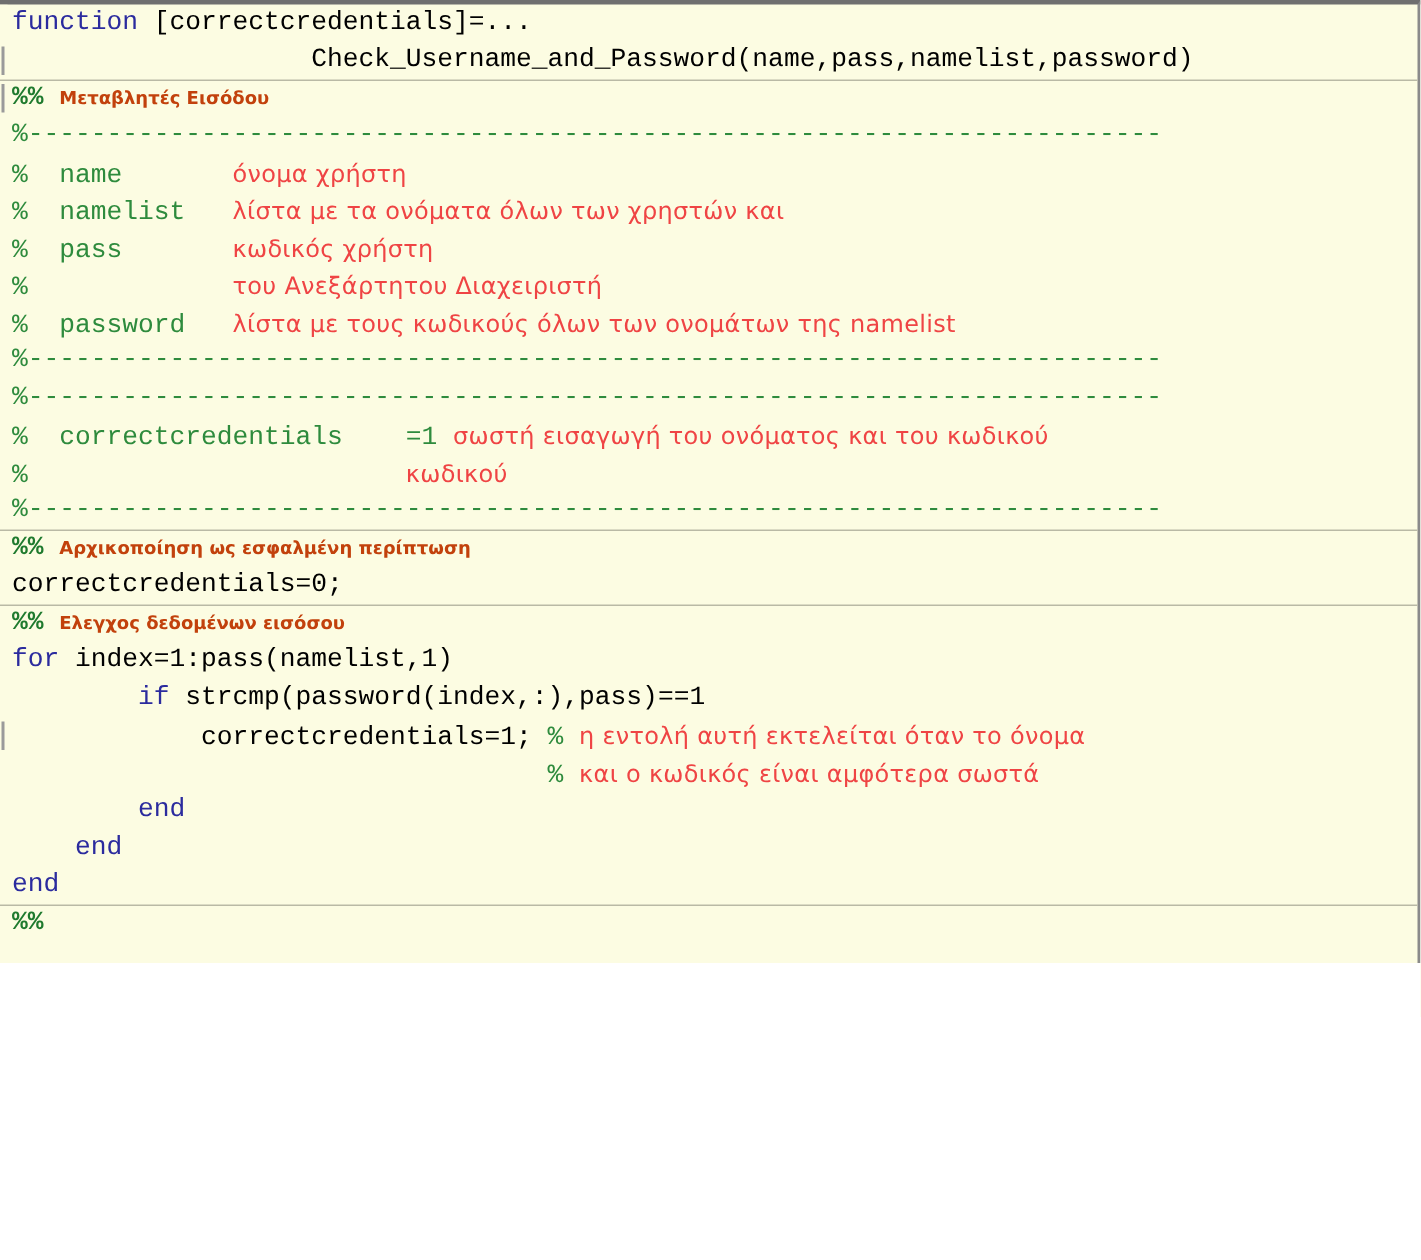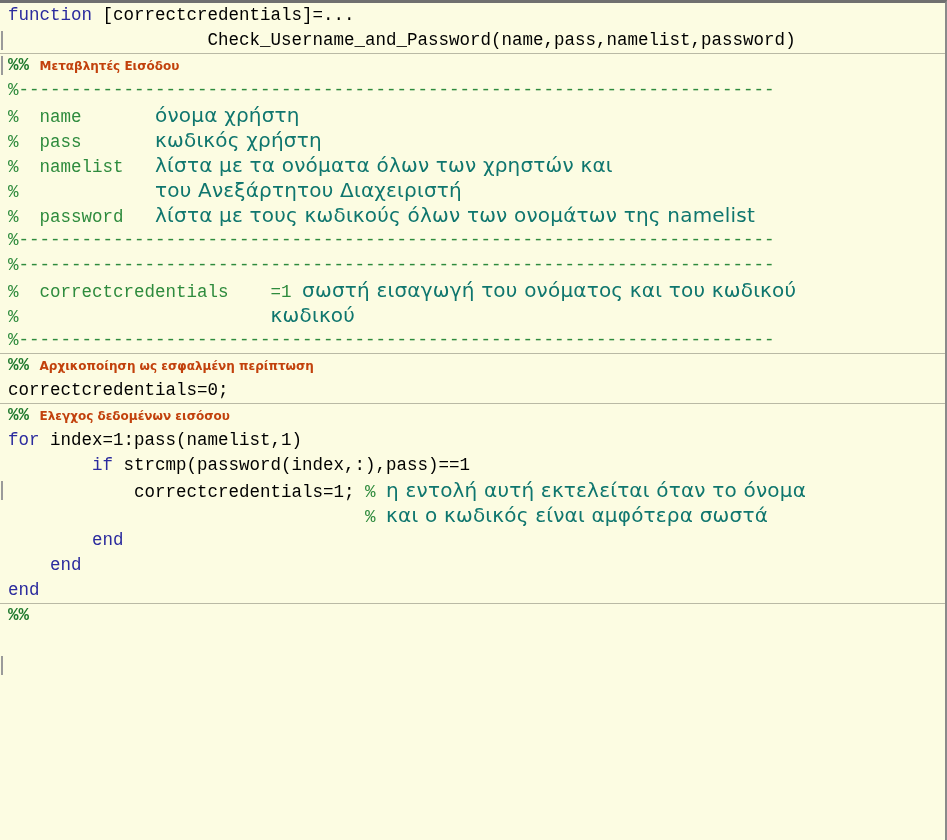--- a/index.html
+++ b/index.html
@@ -3,21 +3,21 @@
 <meta charset="utf-8">
 <style>
   html, body {
     margin: 0;
     padding: 0;
     background: #ffffff;
   }
   #editor {
     position: relative;
     width: 947px;
-    height: 840px;
+    height: 642px;
     box-sizing: border-box;
     background: #fcfce2;
     border-top: 3px solid #6f6f6f;
     border-right: 2px solid #8a8a8a;
     overflow: hidden;
     font-family: "Liberation Mono", "DejaVu Sans Mono", monospace;
     font-size: 17.5px;
     line-height: 25px;
   }
   
@@ -55,23 +55,23 @@
     content: "";
     position: absolute;
     left: 0;
     right: 0;
     top: 0;
     height: 1px;
     background: #b9b9a5;
   }
   .kw { color: #2b2b9e; }
   .cmt {
-    color: #0f766e;
+    color: #ef4444;
     font-family: "DejaVu Sans", sans-serif;
-    font-size: 20px;
+    font-size: 16px;
     letter-spacing: 0.2px;
   }
   .cmt-mono {
     color: #2e8b3d;
     font-family: "Liberation Mono", "DejaVu Sans Mono", monospace;
     font-size: 17.5px;
     letter-spacing: 0;
   }
   .cell {
     color: #c2410c;
@@ -91,22 +91,22 @@
 <body>
 
 <div id="editor">
   <div class="gutter"></div>
   <div class="code" id="code-body">
       <div class="line"><span class="kw">function</span><span class="plain"> [correctcredentials]=...</span></div>
       <div class="line"><span class="plain">                   Check_Username_and_Password(name,pass,namelist,password)</span></div>
       <div class="line cell-start"><span class="cell-mono">%% </span><span class="cell">Μεταβλητές Εισόδου</span></div>
       <div class="line"><span class="cmt-mono">%------------------------------------------------------------------------</span></div>
       <div class="line"><span class="cmt-mono">%  name       </span><span class="cmt">όνομα χρήστη</span></div>
+      <div class="line"><span class="cmt-mono">%  namelist   </span><span class="cmt">λίστα με τα ονόματα όλων των χρηστών και</span></div>
       <div class="line"><span class="cmt-mono">%  pass       </span><span class="cmt">κωδικός χρήστη</span></div>
-      <div class="line"><span class="cmt-mono">%  namelist   </span><span class="cmt">λίστα με τα ονόματα όλων των χρηστών και</span></div>
       <div class="line"><span class="cmt-mono">%             </span><span class="cmt">του Ανεξάρτητου Διαχειριστή</span></div>
       <div class="line"><span class="cmt-mono">%  password   </span><span class="cmt">λίστα με τους κωδικούς όλων των ονομάτων της namelist</span></div>
       <div class="line"><span class="cmt-mono">%------------------------------------------------------------------------</span></div>
       <div class="line"><span class="cmt-mono">%------------------------------------------------------------------------</span></div>
       <div class="line"><span class="cmt-mono">%  correctcredentials    =1 </span><span class="cmt">σωστή εισαγωγή του ονόματος και του κωδικού</span></div>
       <div class="line"><span class="cmt-mono">%                        </span><span class="cmt">κωδικού</span></div>
       <div class="line"><span class="cmt-mono">%------------------------------------------------------------------------</span></div>
       <div class="line cell-start"><span class="cell-mono">%% </span><span class="cell">Αρχικοποίηση ως εσφαλμένη περίπτωση</span></div>
       <div class="line"><span class="plain">correctcredentials=0;</span></div>
       <div class="line cell-start"><span class="cell-mono">%% </span><span class="cell">Ελεγχος δεδομένων εισόσου</span></div>

